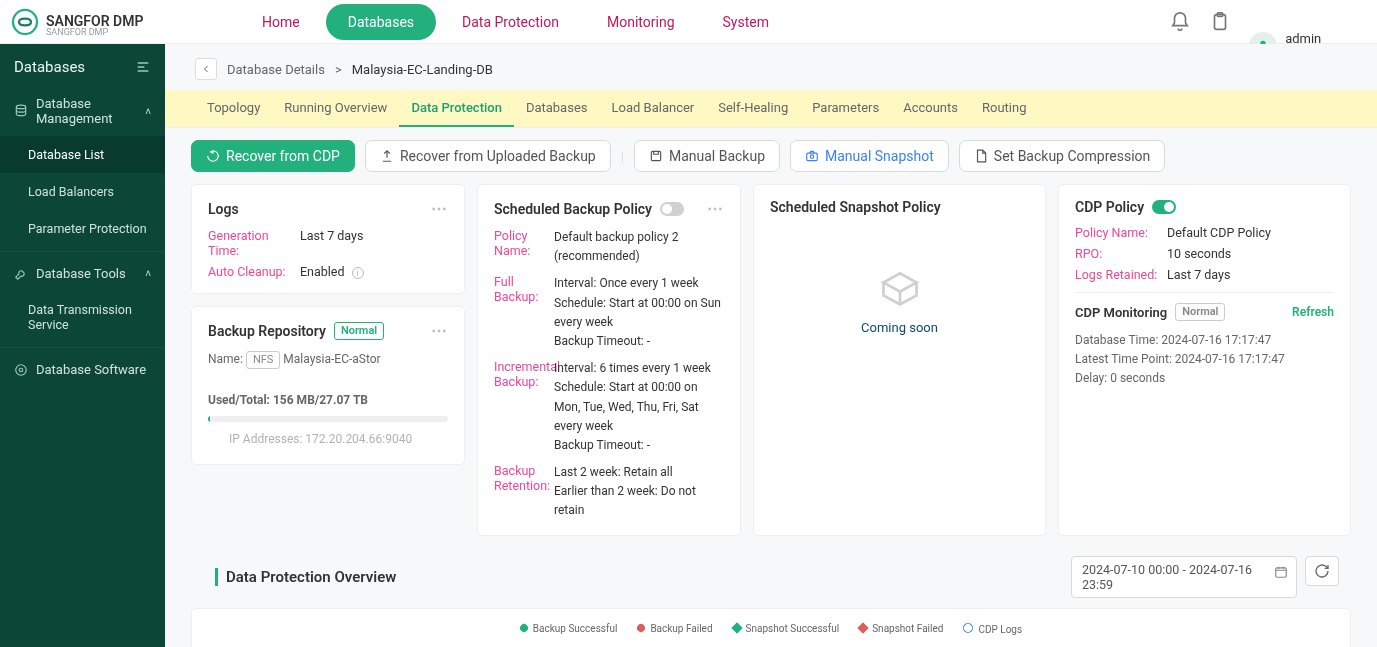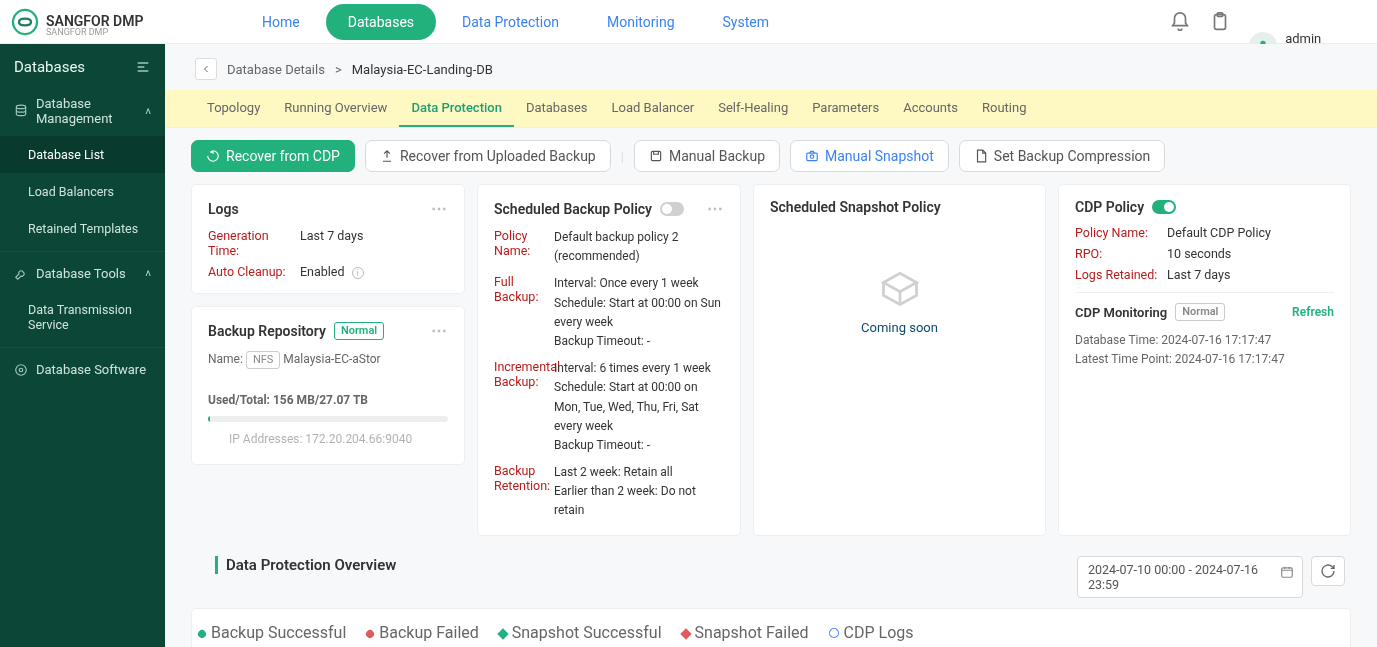--- a/index.html
+++ b/index.html
@@ -34,21 +34,21 @@
   }
   .logo-svg { width: 30px; height: 30px; }
   .logo-text { font-weight: 600; font-size: 14px; color: #333; }
   .logo-sub { font-size: 9px; color: #999; margin-top: -2px; }
   .topnav { display: flex; gap: 4px; margin-left: 30px; }
   .topnav-item {
     padding: 10px 22px;
     border-radius: 18px;
     font-size: 14px;
     cursor: pointer;
-    color: #3b82f6;
+    color: #be185d;
   }
   .topnav-item.active { background: #22b07d; color: #fff; }
   .topbar-right {
     margin-left: auto;
     display: flex;
     align-items: center;
     gap: 18px;
   }
   .topbar-icon { width: 22px; height: 22px; color: #777; cursor: pointer; }
   .user-block { display: flex; align-items: center; gap: 8px; cursor: pointer; margin-top: 48px; }
@@ -162,21 +162,21 @@
     cursor: pointer;
   }
   .toggle::after {
     content: ""; width: 10px; height: 10px; background: #fff; border-radius: 50%;
     position: absolute; top: 2px; left: 2px; transition: left .15s;
   }
   .toggle.on { background: #22b07d; }
   .toggle.on::after { left: 12px; }
 
   .kv { display: grid; grid-template-columns: 92px 1fr; row-gap: 6px; font-size: 12.5px; }
-  .kv dt { color: #b91c1c; }
+  .kv dt { color: #ec4899; }
   .kv dd { color: #333; }
   .pill {
     display: inline-block; padding: 0 6px; border: 1px solid #22b07d;
     color: #22b07d; border-radius: 3px; font-size: 11px; line-height: 16px;
   }
   .badge {
     display: inline-block; padding: 0 6px; border: 1px solid #ccc;
     color: #888; border-radius: 3px; font-size: 11px; line-height: 16px;
   }
   .small { font-size: 12px; color: #666; line-height: 1.6; }
@@ -191,39 +191,39 @@
     display: flex; flex-direction: column; align-items: center; justify-content: center;
     height: 150px; color: #0c4a6e; gap: 10px; font-size: 13px;
   }
 
   .refresh-link { color: #22b07d; font-size: 12px; cursor: pointer; margin-left: auto; }
 
   .divider { height: 1px; background: #eee; margin: 10px 0; }
 
   
   .ov-head {
-    display: flex; align-items: flex-start; margin: 6px 6px 10px 0; padding-left: 24px;
+    display: flex; align-items: center; margin: 6px 12px 10px 0; padding-left: 24px;
   }
   .ov-title {
     font-size: 15px; font-weight: 600; padding-left: 8px;
     border-left: 3px solid #22b07d;
   }
   .ov-right { margin-left: auto; display: flex; gap: 8px; }
   .date-input {
     border: 1px solid #d9d9d9; background: #fff; border-radius: 4px;
     padding: 5px 28px 5px 10px; font-size: 12.5px; color: #555; width: 226px;
     position: relative;
   }
   .icon-btn {
     width: 34px; height: 30px; border: 1px solid #d9d9d9; border-radius: 4px;
     background: #fff; display: flex; align-items: center; justify-content: center; cursor: pointer;
   }
 
   .chartbox { background: #fff; border: 1px solid #eee; border-radius: 5px; padding: 14px 6px 6px 6px; }
-  .legend { display: flex; gap: 20px; font-size: 16px; color: #666; margin-bottom: 10px; }
+  .legend { display: flex; gap: 20px; justify-content: center; font-size: 10px; color: #666; margin-bottom: 10px; }
   .legend span::before {
     content: ""; display: inline-block; width: 8px; height: 8px; margin-right: 5px;
     transform: rotate(45deg);
   }
   .lg-bs::before { background: #22b07d; border-radius: 50%; transform: none; }
   .lg-bf::before { background: #e05b5b; border-radius: 50%; transform: none; }
   .lg-ss::before { background: #22b07d; }
   .lg-sf::before { background: #e05b5b; }
   .lg-cl::before { background: #fff; border: 1px solid #3b82f6; border-radius: 50%; transform: none; width: 7px; height: 7px; }
 
@@ -299,21 +299,21 @@
       <svg class="sb-icon" viewBox="0 0 24 24" fill="none" stroke="#9ec7bb" stroke-width="2">
           <ellipse cx="12" cy="5" rx="8" ry="3"></ellipse>
           <path d="M4 5v6c0 1.7 3.6 3 8 3s8-1.3 8-3V5"></path>
           <path d="M4 11v6c0 1.7 3.6 3 8 3s8-1.3 8-3v-6"></path>
         </svg>
       <span>Database Management</span>
       <span class="sb-chev">˄</span>
     </div>
     <div class="sb-sub active">Database List</div>
     <div class="sb-sub">Load Balancers</div>
-    <div class="sb-sub">Retained Templates</div>
+    <div class="sb-sub">Parameter Protection</div>
     <div class="sb-divider"></div>
     <div class="sb-section">
       <svg class="sb-icon" viewBox="0 0 24 24" fill="none" stroke="#9ec7bb" stroke-width="2">
           <path d="M14 7a4 4 0 00-5.6 5L3 17.5 6.5 21l5.5-5.4A4 4 0 0017 10l-3-3z"></path>
         </svg>
       <span>Database Tools</span>
       <span class="sb-chev">˄</span>
     </div>
     <div class="sb-sub">Data Transmission Service</div>
     <div class="sb-divider"></div>
@@ -486,20 +486,21 @@
           </dl>
           <div class="divider"></div>
           <h3 style="font-size:13px;">
             <span>CDP Monitoring</span>
             <span class="pill" style="border-color:#ccc;color:#888;">Normal</span>
             <span class="refresh-link">Refresh</span>
           </h3>
           <div class="small">
             <div><span>Database Time:</span> <span>2024-07-16 17:17:47</span></div>
             <div><span>Latest Time Point:</span> <span>2024-07-16 17:17:47</span></div>
+            <div><span>Delay:</span> <span>0 seconds</span></div>
           </div>
         </div>
       </div>
 
       <div class="ov-head">
         <div class="ov-title">Data Protection Overview</div>
         <div class="ov-right">
           <div class="date-input">
             <span>2024-07-10 00:00 - 2024-07-16 23:59</span>
             <svg width="14" height="14" viewBox="0 0 24 24" fill="none" stroke="#888" stroke-width="2" style="position:absolute;right:8px;top:8px;">

